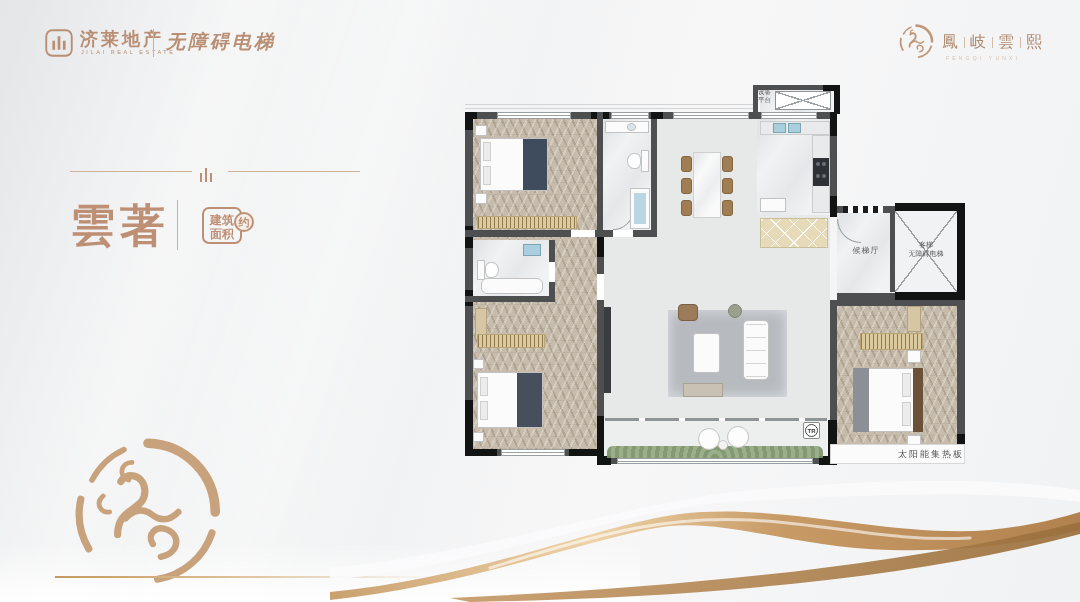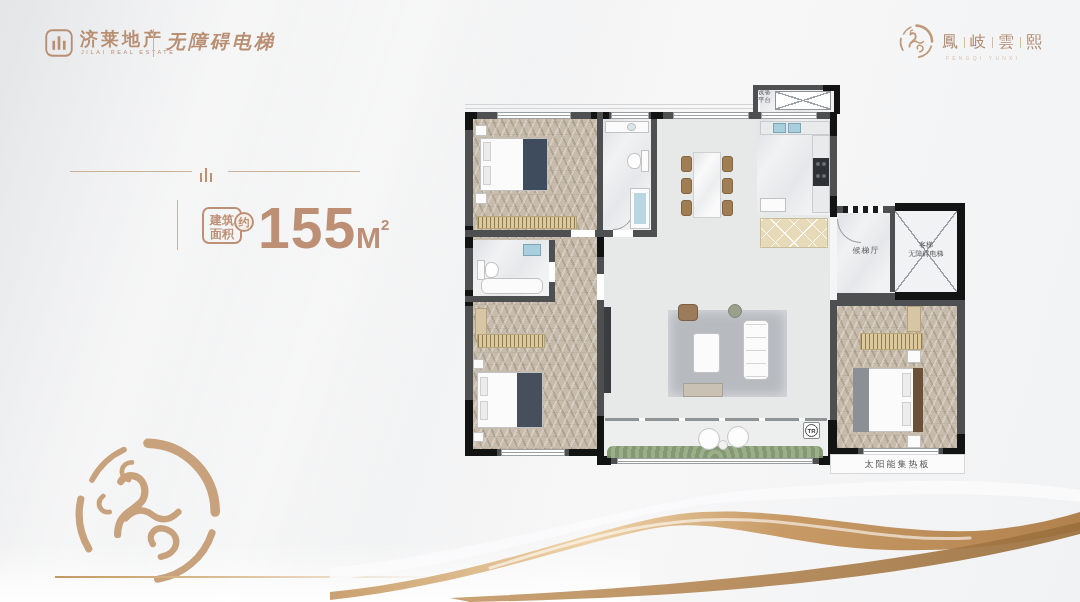--- a/index.html
+++ b/index.html
@@ -101,29 +101,27 @@
     <span class="proj-char">鳳</span><span class="proj-sep"></span><span class="proj-char">岐</span><span class="proj-sep"></span><span class="proj-char">雲</span><span class="proj-sep"></span><span class="proj-char">熙</span>
   </div>
   <div class="abs proj-sub" style="left:946px;top:55px;">FENGQI YUNXI</div>
 
   <div class="abs divider-line" style="left:70px;top:171px;width:122px;"></div>
   <div class="abs" style="left:200px;top:164px;">
     <span class="divbar" style="height:9px;margin-right:3px;vertical-align:bottom;"></span><span class="divbar" style="height:14px;margin-right:3px;vertical-align:bottom;"></span><span class="divbar" style="height:9px;vertical-align:bottom;"></span>
   </div>
   <div class="abs divider-line" style="left:228px;top:171px;width:132px;"></div>
 
+  <div class="abs unit-title" style="left:70px;top:196px;">雲著</div>
   <div class="abs vline" style="left:177px;top:200px;height:50px;"></div>
   <div class="abs area-box" style="left:202px;top:207px;width:40px;height:37px;">
     <div style="position:static">建筑</div>
     <div style="position:static">面积</div>
   </div>
   <div class="abs approx-circle" style="left:234px;top:212px;width:20px;height:20px;line-height:17px;">约</div>
-  <div class="abs" style="left:258px;top:200px;white-space:nowrap;">
-    <span class="area-num">155</span><span class="area-unit">M</span><span class="area-sup">2</span>
-  </div>
 
   <div class="plan">
 
     <div style="left:10px;top:26px;width:292px;height:1px;background:#d2d4d5;"></div>
     <div style="left:10px;top:30px;width:292px;height:1px;background:#d2d4d5;"></div>
 
     <div class="wood" style="left:18px;top:41px;width:124px;height:112px;"></div>
     <div class="marble" style="left:148px;top:41px;width:48px;height:112px;"></div>
     <div class="hall" style="left:200px;top:37px;width:175px;height:305px;"></div>
     <div class="hall" style="left:148px;top:159px;width:52px;height:183px;"></div>
@@ -285,21 +283,21 @@
     <div class="furn" style="left:452px;top:272px;width:14px;height:13px;"></div>
     <div class="furn" style="left:452px;top:357px;width:14px;height:13px;"></div>
     <div class="furn" style="left:398px;top:290px;width:62px;height:64px;"></div>
     <div style="left:458px;top:290px;width:10px;height:64px;background:#6b5139;"></div>
     <div style="left:447px;top:295px;width:9px;height:24px;background:#ececec;border:1px solid #cfcfcf;"></div>
     <div style="left:447px;top:324px;width:9px;height:24px;background:#ececec;border:1px solid #cfcfcf;"></div>
     <div style="left:398px;top:290px;width:16px;height:64px;background:#8b9097;"></div>
 
     <div class="trbox" style="left:348px;top:344px;width:17px;height:17px;"></div>
     <div class="trcirc" style="left:350px;top:346px;width:13px;height:13px;line-height:13px;">TR</div>
-    <div class="solarbox" style="left:375px;top:376px;width:135px;height:20px;">太阳能集热板</div>
+    <div class="solarbox" style="left:375px;top:366px;width:135px;height:20px;text-align:right;">太阳能集热板</div>
   </div>
 
   <svg class="abs" style="left:68px;top:432px;" width="160" height="160" viewBox="0 0 100 100">
     <g fill="none" stroke="#c8a27c" stroke-linecap="round">
       <path d="M50,7 A43,43 0 0 1 92,50" stroke-width="6"></path>
       <path d="M90,63 A43,43 0 0 1 56,92" stroke-width="4.5"></path>
       <path d="M13,73 A43,43 0 0 1 8,42" stroke-width="4.5"></path>
       <path d="M15,30 A43,43 0 0 1 35,11" stroke-width="3.5"></path>
       <path d="M31,64 C31,46 49,50 48,36 C47,26 36,25 33,31" stroke-width="4.5"></path>
       <path d="M36,54 q8,-9 17,-2 q8,6 16,-2" stroke-width="4"></path>

